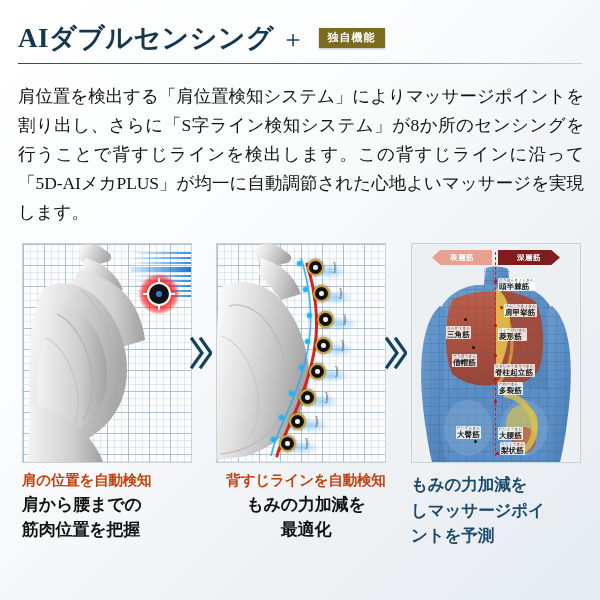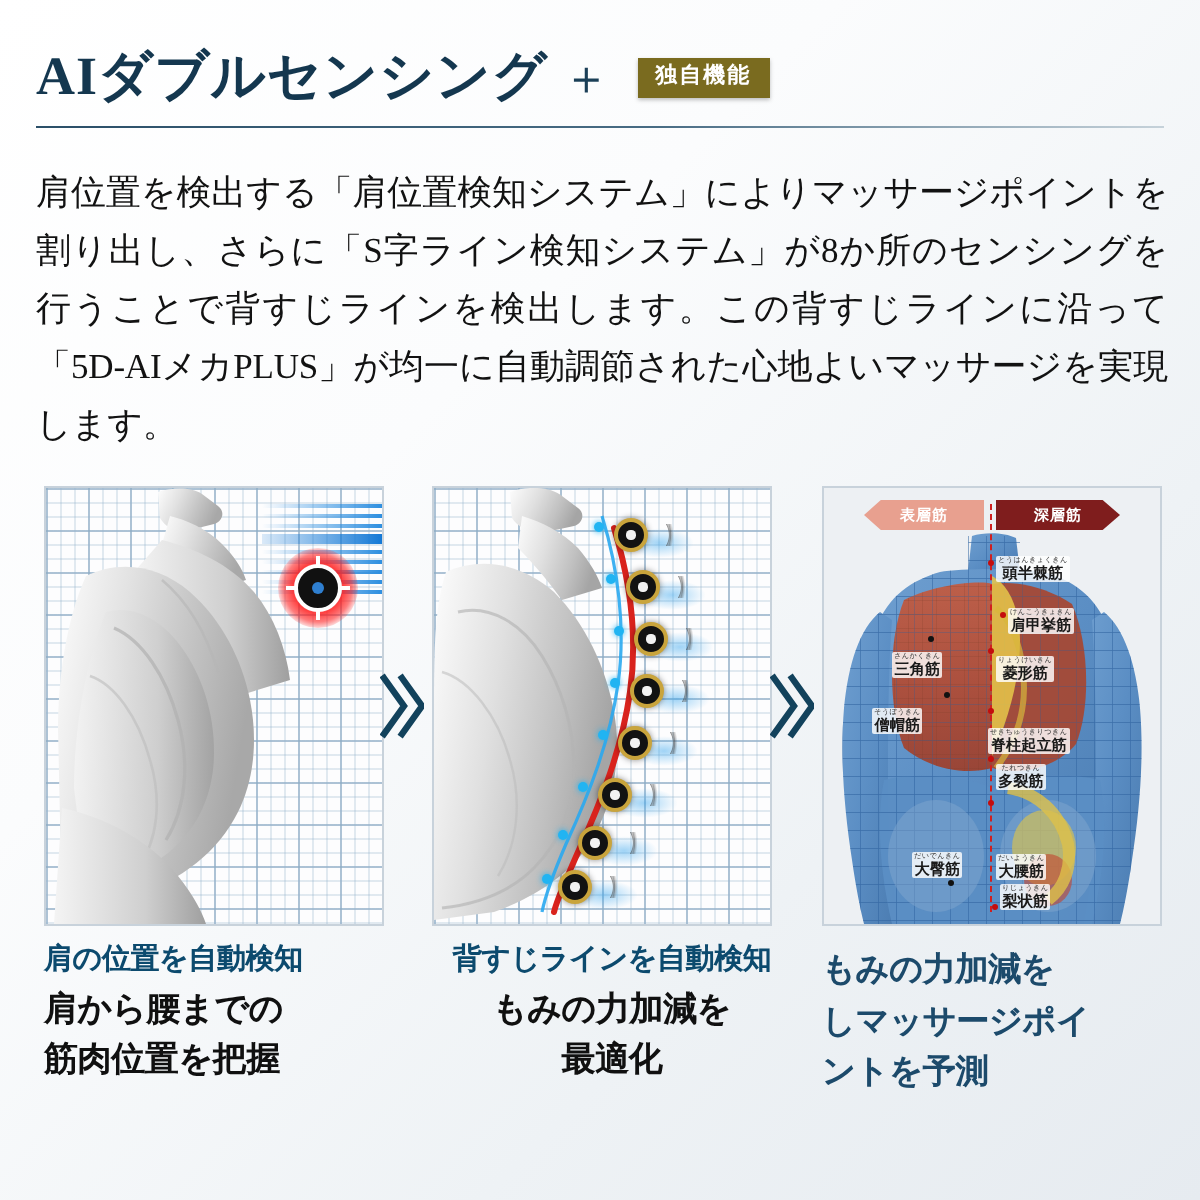--- a/index.html
+++ b/index.html
@@ -34,21 +34,21 @@
 
   
   .copy{
     position:absolute;left:18px;top:82px;width:566px;
     font-size:17.5px;line-height:29px;color:#121212;
     letter-spacing:-0.1px;text-align:justify;
   }
   .copy p{margin:0;}
 
   
-  .panels{position:absolute;left:0;top:243px;width:528px;height:222px;text-align:center;}
+  .panels{position:absolute;left:0;top:243px;width:528px;height:222px;}
   .panel{
     position:absolute;top:0;width:168px;height:218px;
     background:#ffffff;border:1px solid #c8d2db;overflow:hidden;
   }
   #panel1{left:22px;}
   #panel2{left:216px;}
   #panel3{left:411px;background:#eef1f4;}
 
   .grid-bg{
     position:absolute;inset:0;
@@ -142,21 +142,21 @@
   #chev1{left:190px;}
   #chev2{left:385px;}
 
   
   .captions{position:absolute;left:0;top:470px;width:600px;height:120px;}
   .cap{position:absolute;top:0;}
   #cap1{left:22px;width:178px;}
   #cap2{left:216px;width:180px;text-align:center;}
   #cap3{left:411px;width:180px;}
   .cap-h{
-    font-size:14.5px;font-weight:700;color:#0c4a6e;line-height:20px;
+    font-size:14.5px;font-weight:700;color:#c2410c;line-height:20px;
     letter-spacing:-0.2px;white-space:nowrap;
   }
   .cap-b{
     font-size:17px;font-weight:700;color:#101010;line-height:25px;
     letter-spacing:-0.2px;margin-top:2px;
   }
   .cap-b.blue{color:#1c4a6b;}
   #cap3 .cap-b{font-size:16.6px;line-height:25.5px;}
 </style>
 </head>
@@ -409,21 +409,21 @@
         <span>三角筋</span>
       </div>
 
       <div class="mdot" style="left:82px;top:80px;"></div>
       <div class="mlabel" style="left:86px;top:84px;">
         <span class="ruby">りょうけいきん</span>
         <span>菱形筋</span>
       </div>
 
       <div class="mdot black" style="left:60px;top:102px;"></div>
-      <div class="mlabel" style="left:24px;top:110px;">
+      <div class="mlabel" style="left:40px;top:110px;">
         <span class="ruby">そうぼうきん</span>
         <span>僧帽筋</span>
       </div>
 
       <div class="mdot" style="left:82px;top:110px;"></div>
       <div class="mlabel" style="left:82px;top:120px;">
         <span class="ruby">せきちゅうきりつきん</span>
         <span>脊柱起立筋</span>
       </div>
 

